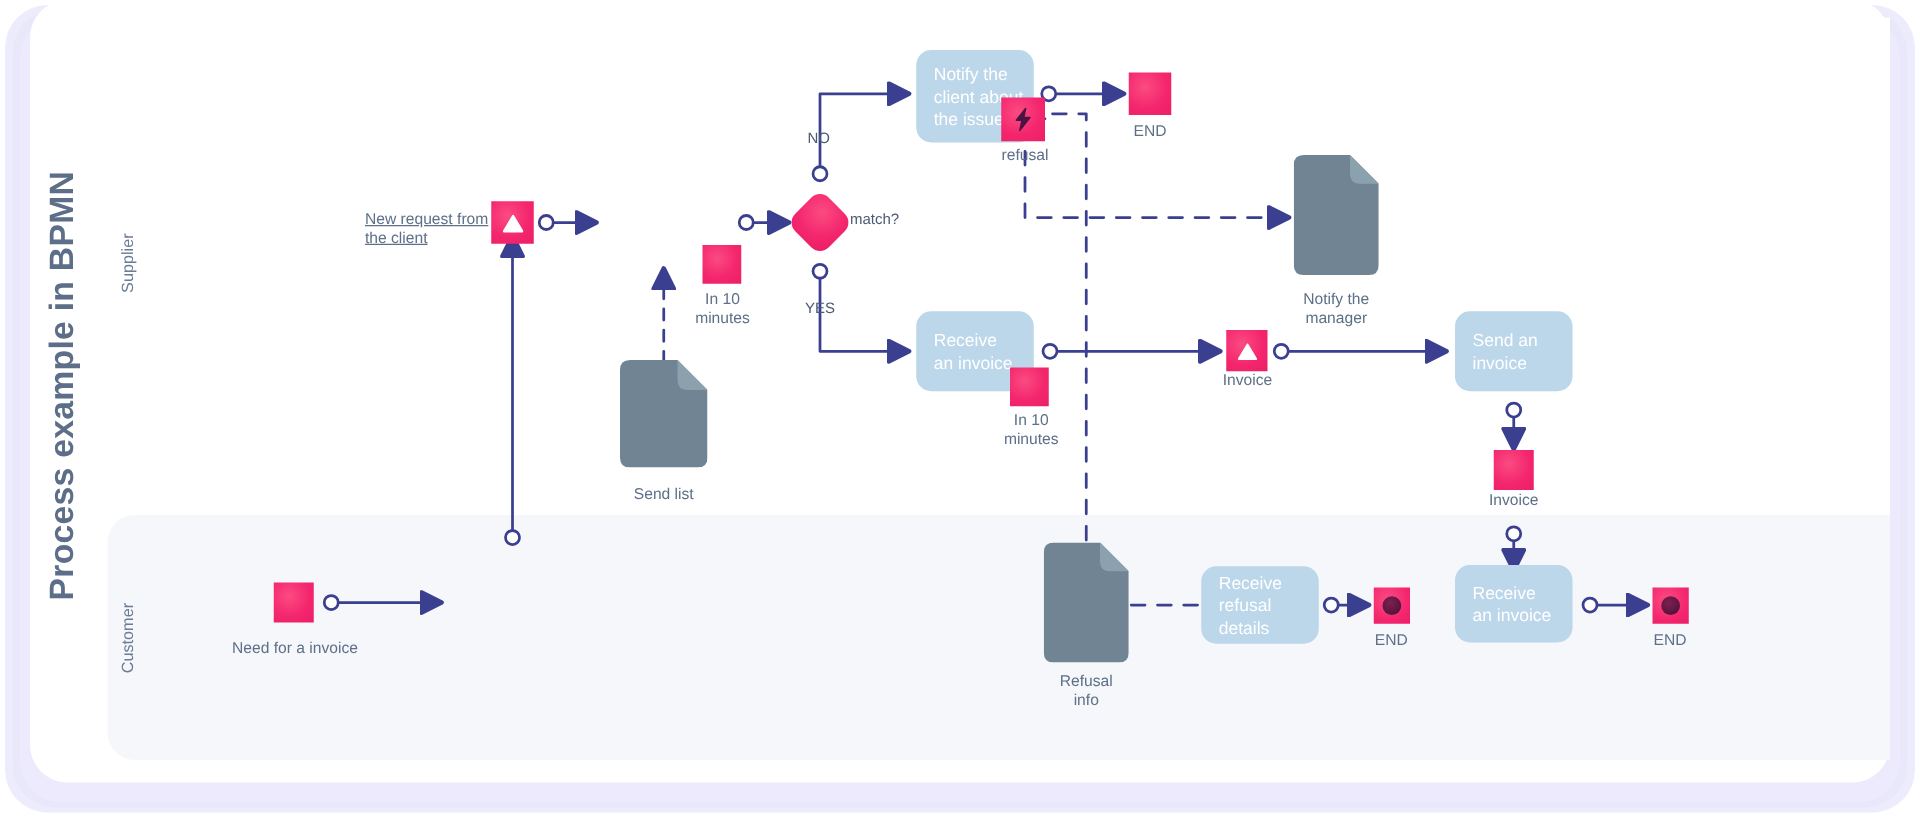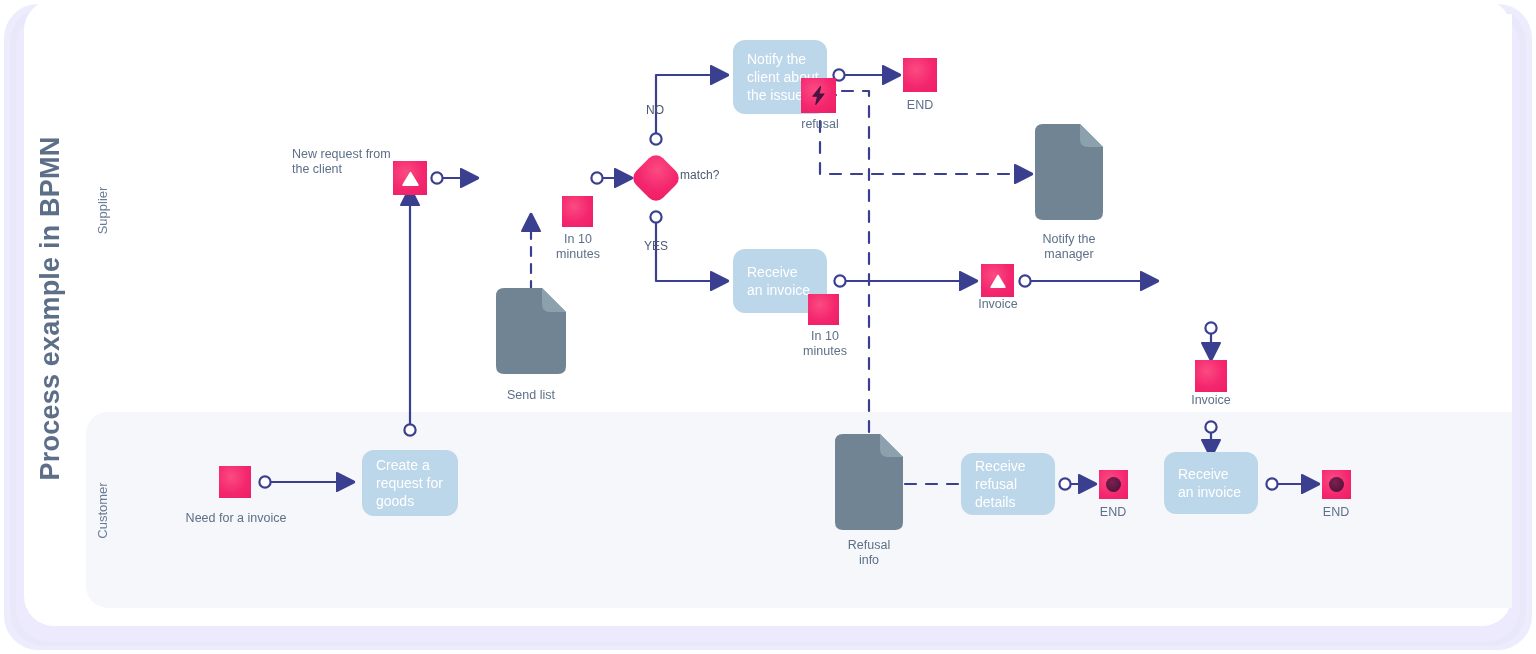--- a/index.html
+++ b/index.html
@@ -163,21 +163,21 @@
 
       <path d="M905,484 L958,484" stroke-dasharray="11 10"></path>
     </g>
   </svg>
 
   <div class="node evt-msg" style="left:393px;top:161px;width:34px;height:34px;">
     <svg width="17" height="15" viewBox="0 0 17 15">
       <path d="M8.5 1.6 L15.6 13.4 Q16.3 14.6 14.9 14.6 L2.1 14.6 Q0.7 14.6 1.4 13.4 Z" fill="#ffffff" stroke="#ffffff" stroke-width="1.6" stroke-linejoin="round"></path>
     </svg>
   </div>
-  <div class="cap left" style="left: 292px; top: 147px; width: 130px; white-space: pre-line;">New request from
+  <div class="cap left" style="left: 292px; top: 168px; width: 130px; white-space: pre-line; text-decoration: underline;">New request from
 the client</div>
 
 
   <div class="node evt-solid" style="left:562px;top:196px;width:31px;height:31px;"></div>
   <div class="cap" style="left: 538px; top: 232px; width: 80px; white-space: pre-line;">In 10
 minutes</div>
 
   <div class="docobj" style="left:496px;top:288px;width:70px;height:86px;">
     <svg width="70" height="86" viewBox="0 0 70 86">
       <path d="M8,0 L46,0 L70,24 L70,78 Q70,86 62,86 L8,86 Q0,86 0,78 L0,8 Q0,0 8,0 Z" fill="#708494"></path>
@@ -224,32 +224,31 @@
   <div class="cap" style="left: 1019px; top: 232px; width: 100px; white-space: pre-line;">Notify the
 manager</div>
 
   <div class="node evt-msg" style="left:981px;top:264px;width:33px;height:33px;">
     <svg width="16" height="14" viewBox="0 0 17 15">
       <path d="M8.5 1.6 L15.6 13.4 Q16.3 14.6 14.9 14.6 L2.1 14.6 Q0.7 14.6 1.4 13.4 Z" fill="#ffffff" stroke="#ffffff" stroke-width="1.6" stroke-linejoin="round"></path>
     </svg>
   </div>
   <div class="cap" style="left:958px;top:297px;width:80px;">Invoice</div>
 
+  <div class="node task" style="left:1164px;top:249px;width:94px;height:64px;">
+    <span style="white-space: pre-line;">Send an
+invoice</span>
+  </div>
 
   <div class="node evt-solid" style="left:1195px;top:360px;width:32px;height:32px;"></div>
   <div class="cap" style="left:1171px;top:393px;width:80px;">Invoice</div>
 
   <div class="node evt-solid" style="left:219px;top:466px;width:32px;height:32px;"></div>
   <div class="cap" style="left:185px;top:511px;width:102px;">Need for a invoice</div>
 
-  <div class="node task" style="left:362px;top:450px;width:96px;height:66px;">
-    <span style="white-space: pre-line;">Create a
-request for
-goods</span>
-  </div>
 
   <div class="docobj" style="left:835px;top:434px;width:68px;height:96px;">
     <svg width="68" height="96" viewBox="0 0 68 96">
       <path d="M8,0 L45,0 L68,23 L68,88 Q68,96 60,96 L8,96 Q0,96 0,88 L0,8 Q0,0 8,0 Z" fill="#708494"></path>
       <path d="M45,0 L68,23 L53,23 Q45,23 45,15 Z" fill="#8ba2ae"></path>
     </svg>
   </div>
   <div class="cap" style="left: 819px; top: 538px; width: 100px; white-space: pre-line;">Refusal
 info</div>
 

